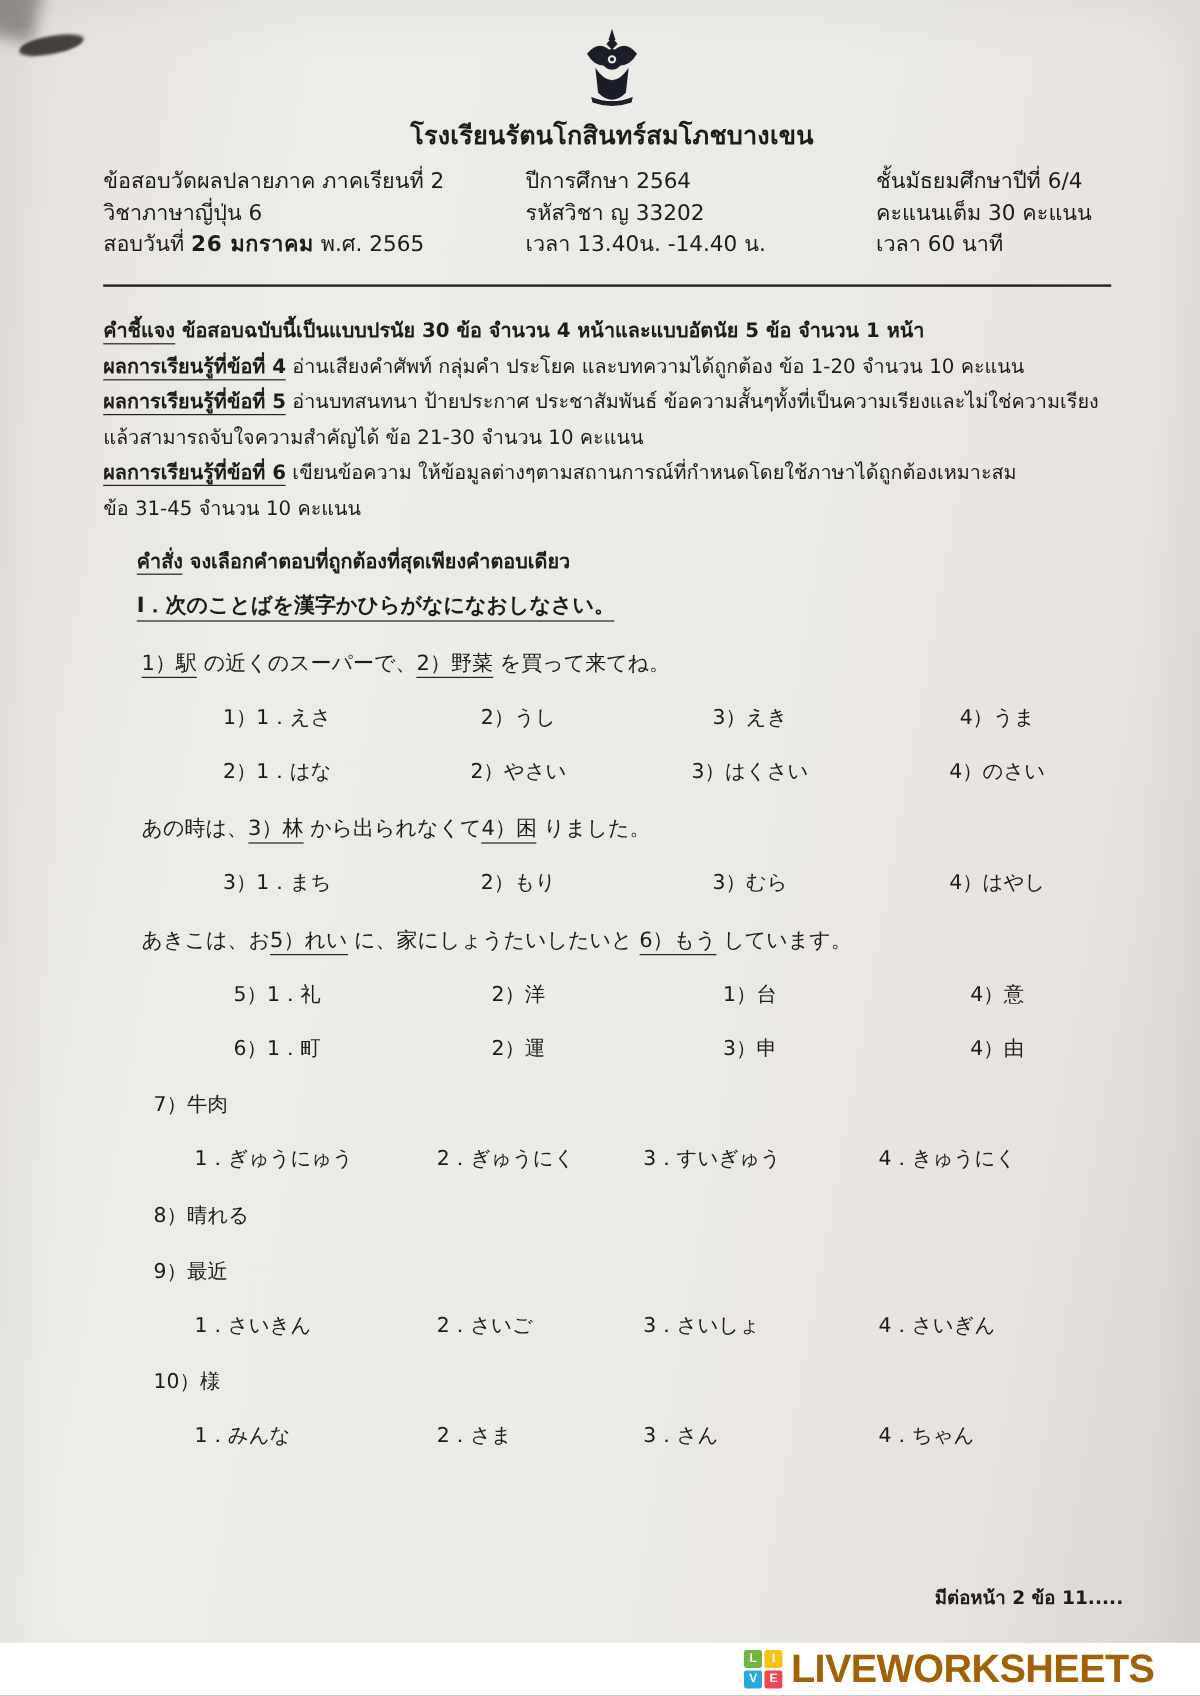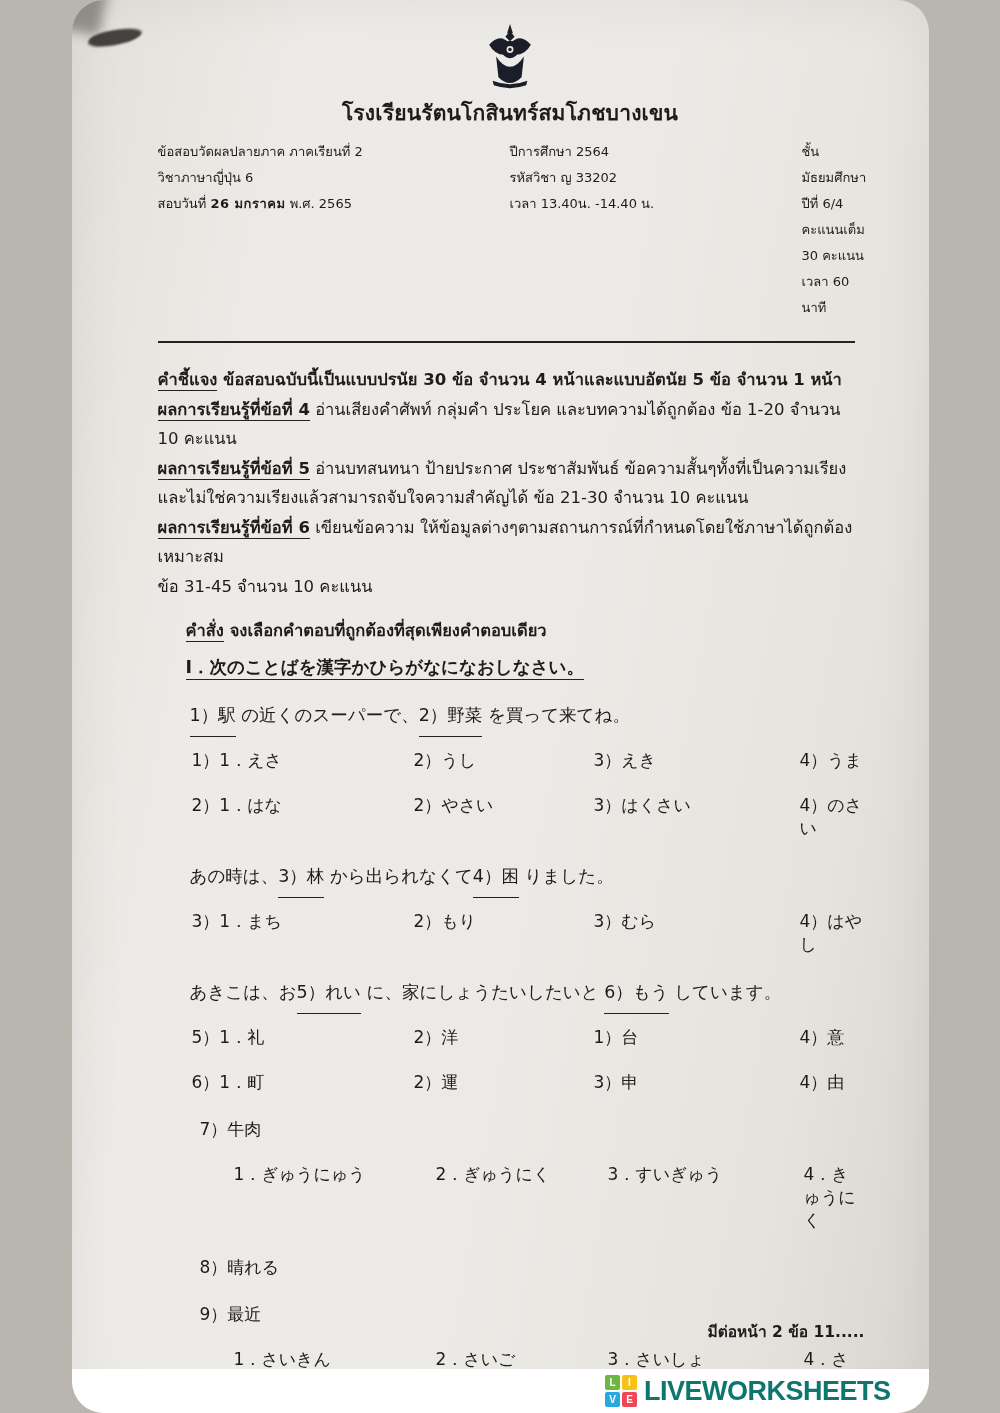--- a/index.html
+++ b/index.html
@@ -3,65 +3,64 @@
 <meta charset="utf-8">
 <style>
   html,body{margin:0;padding:0;}
   body{
     background:#b9b5af;
     font-family:"DejaVu Sans","Liberation Sans",sans-serif;
     -webkit-font-smoothing:antialiased;
   }
   .paper{
     position:relative;
-    width:857px;height:1413px;
+    width:1000px;height:1413px;
     margin:0 auto;
     background:linear-gradient(100deg,#e3e0db 0%,#edebe7 22%,#eceae6 55%,#e6e3de 82%,#d8d4cf 100%);
     color:#1d1c1a;
     overflow:hidden;
     box-shadow:inset 0 0 60px rgba(0,0,0,.06);
-    border-radius:32px;
   }
   .smudge{
     position:absolute;left:16px;top:30px;width:54px;height:15px;
     background:#2e2c29;border-radius:45% 55% 50% 50%;
     transform:rotate(-9deg) skewX(-24deg);
     filter:blur(1.2px);opacity:.88;
   }
   .corner-shade{
     position:absolute;left:-14px;top:-14px;width:46px;height:46px;
     background:#44423e;transform:rotate(12deg);filter:blur(6px);opacity:.5;
   }
   .content{padding:24px 66px 0 86px;}
   .crest-wrap{text-align:center;}
   .crest-wrap svg{display:inline-block;}
   .school-name{
     text-align:center;font-size:21px;font-weight:700;margin-top:2px;letter-spacing:.2px;
   }
   .meta{
     display:grid;grid-template-columns:352px 292px 1fr;
-    margin-top:10px;font-size:13px;line-height:26px;
+    margin-top:10px;font-size:18px;line-height:26px;
   }
   .meta .c-right{}
   .stamp{font-weight:700;letter-spacing:.5px;}
   .rule{
     border:none;border-top:2.2px solid #23221f;margin:20px 0 0 0;width:99%;
   }
   .instr{margin-top:22px;font-size:16.5px;line-height:29.5px;}
   .instr p{margin:0;}
   .lbl{font-weight:700;border-bottom:1.6px solid #23221f;padding-bottom:1px;}
   .b{font-weight:700;}
   .command{margin-top:16px;margin-left:28px;font-size:16.5px;font-weight:700;}
   .jheading{margin-top:12px;margin-left:28px;font-size:17.5px;font-weight:700;}
   .ul-full{border-bottom:1.8px solid #23221f;padding-bottom:2px;}
   .jsentence{margin:24px 0 0 32px;font-size:17.5px;}
-  .jsentence .ul{border-bottom:1.8px solid #23221f;padding-bottom:11px;}
+  .jsentence .ul{border-bottom:1.8px solid #23221f;padding-bottom:1px;}
   .optrow{
     display:grid;grid-template-columns:222px 180px 206px auto;
-    margin:22px 0 0 34px;font-size:17px;
+    margin:22px 0 0 34px;font-size:17px;text-align:center;
   }
   .optrow2{
     display:grid;grid-template-columns:202px 172px 196px auto;
     margin:22px 0 0 76px;font-size:17px;
   }
   .qhead{margin:24px 0 0 42px;font-size:17px;}
   .page-note{
     position:absolute;right:64px;bottom:69px;
     font-size:15.5px;font-weight:700;
   }
@@ -71,21 +70,21 @@
     padding-right:38px;
   }
   .lw-logo{display:flex;align-items:center;gap:7px;text-decoration:none;cursor:pointer;}
   .lw-grid{display:grid;grid-template-columns:15px 15px;grid-template-rows:15px 15px;gap:2px;}
   .lw-grid span{
     display:flex;align-items:center;justify-content:center;
     color:#fff;font-size:10px;font-weight:700;border-radius:2px;
     font-family:"Liberation Sans",sans-serif;
   }
   .lw-text{
-    font-size:27px;font-weight:800;color:#0f766e;letter-spacing:-.5px;
+    font-size:33px;font-weight:800;color:#a16207;letter-spacing:-.5px;
     font-family:"Liberation Sans",sans-serif;
   }
 </style>
 </head>
 <body>
 
 <div class="paper">
   <div class="corner-shade"></div>
   <div class="smudge"></div>
 

